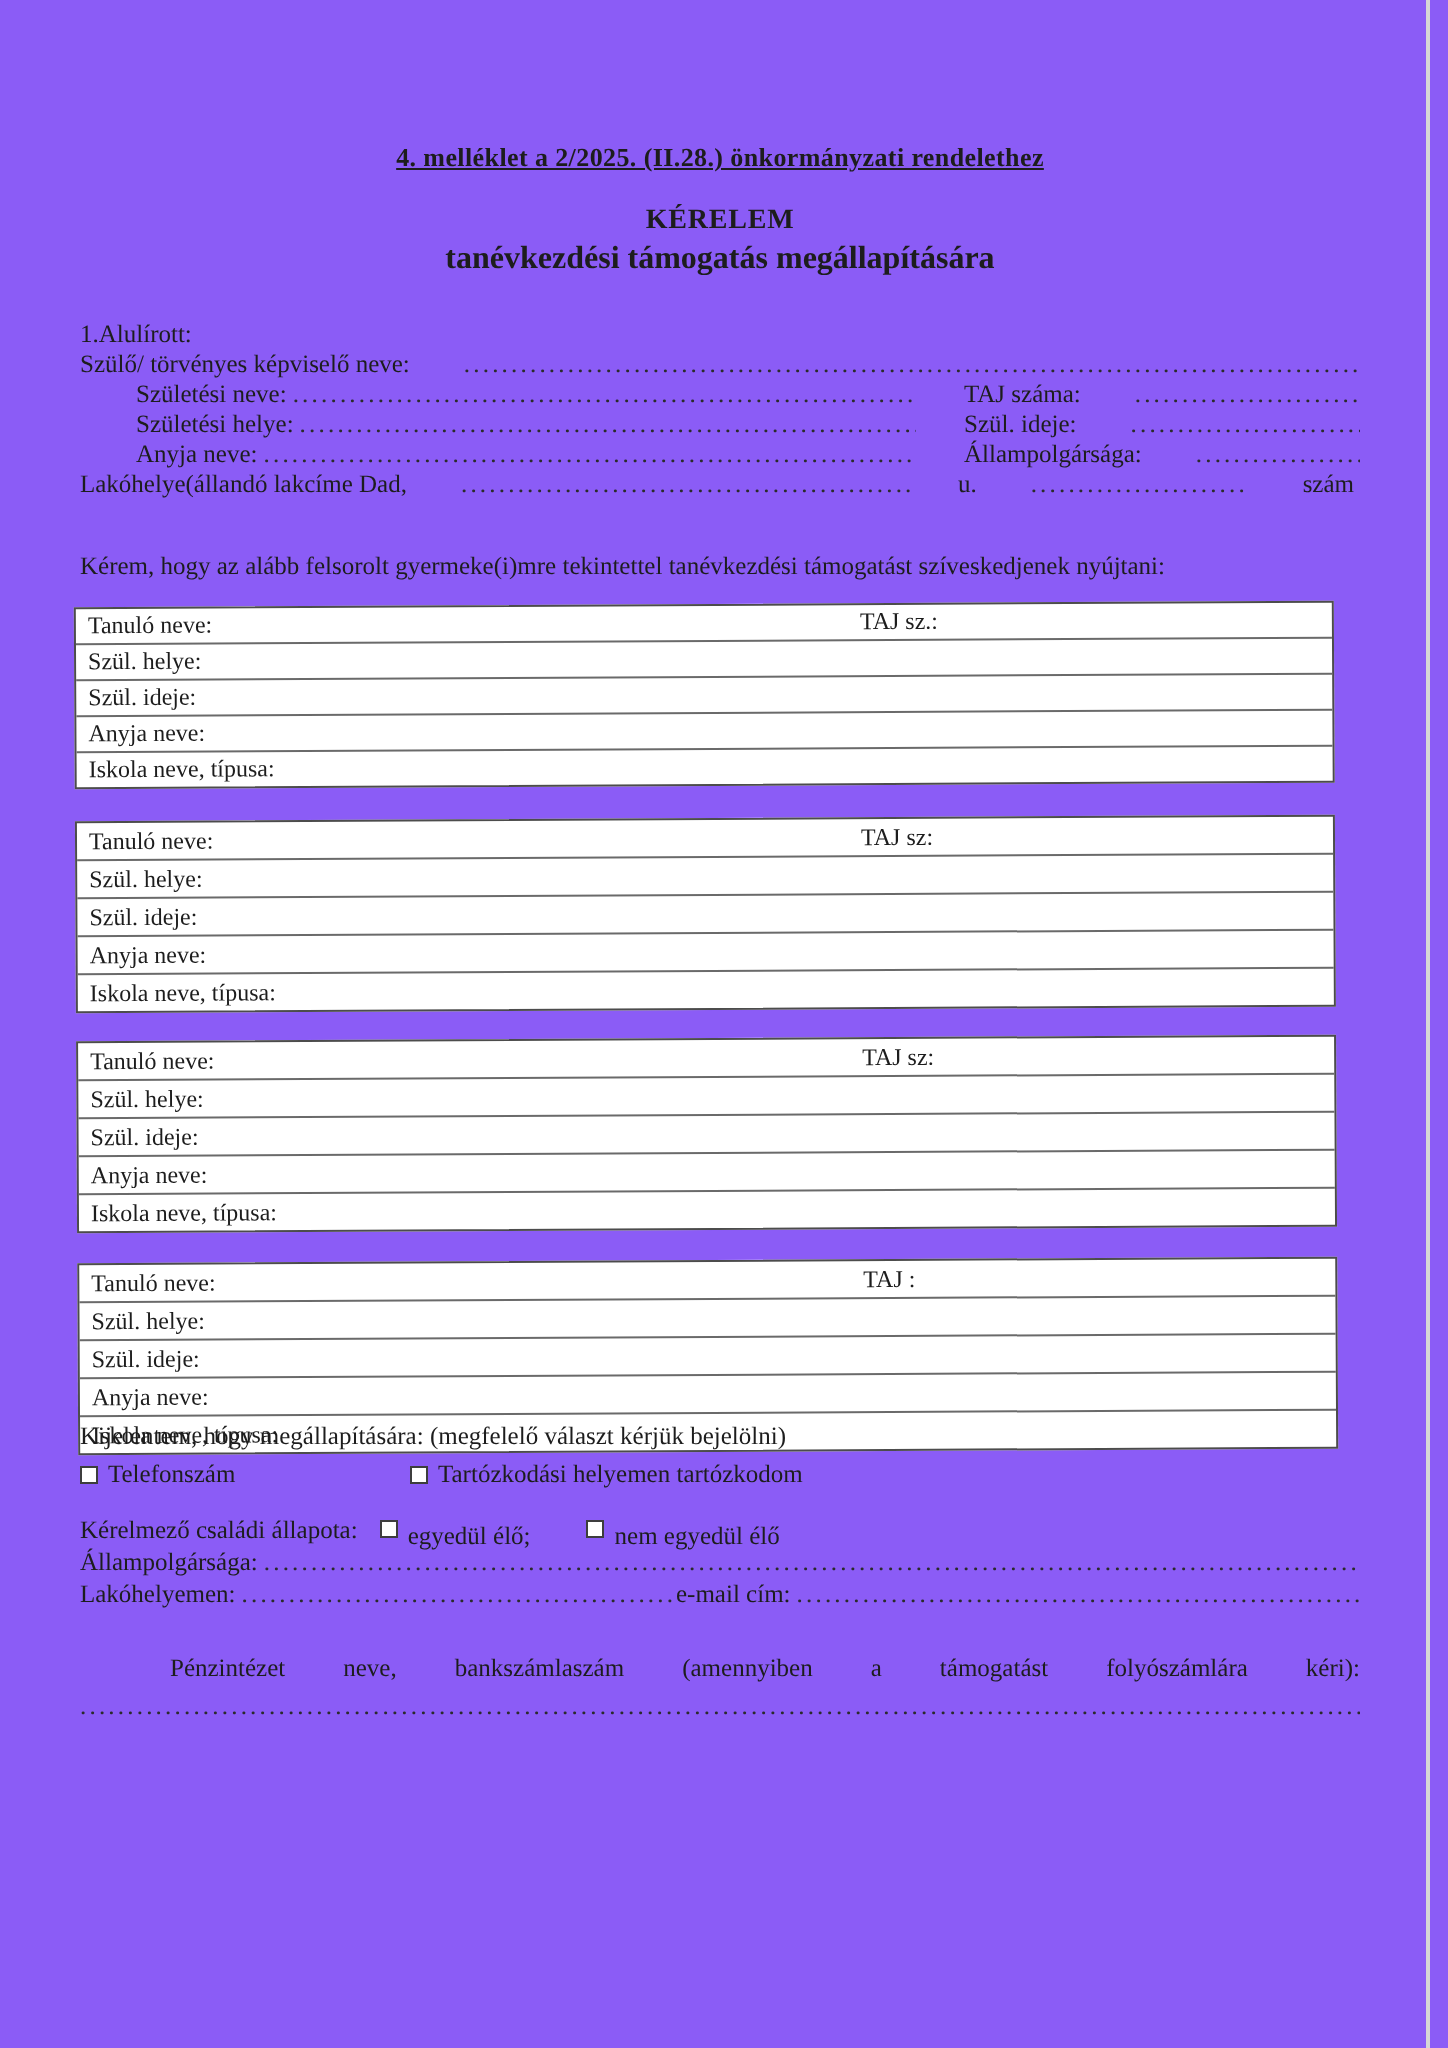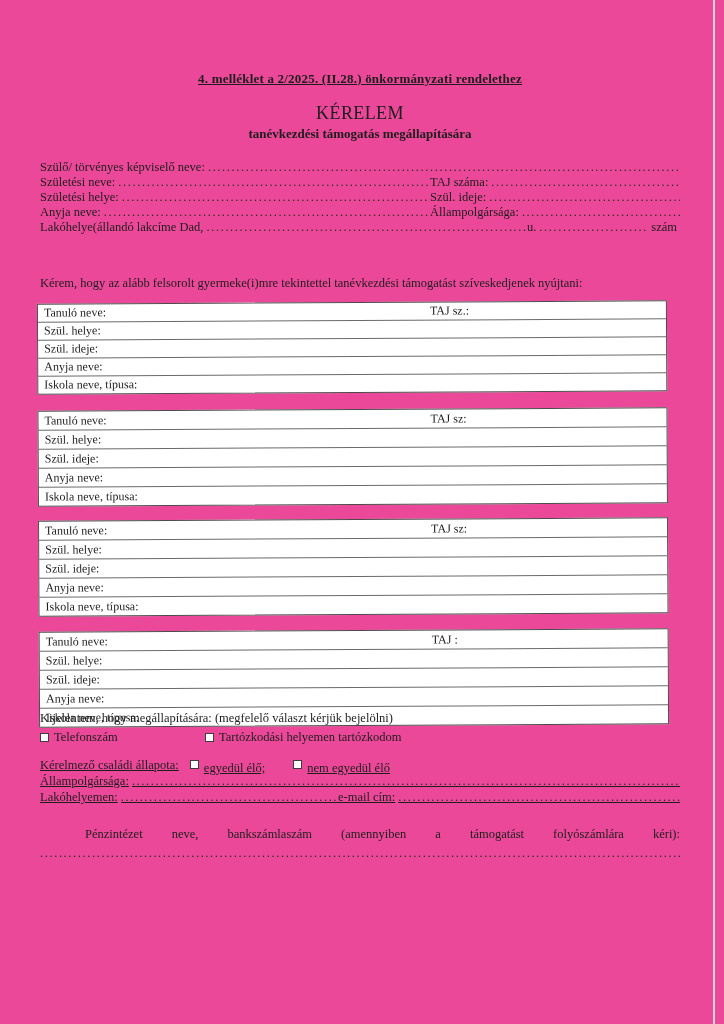--- a/index.html
+++ b/index.html
@@ -1,36 +1,36 @@
 <!DOCTYPE html>
 <html><head>
 <meta charset="utf-8">
 <style>
   html,body{margin:0;padding:0;background:#ffffff;}
   .page{
-    position:relative;width:724px;height:1024px;background:#ec4899;overflow:hidden;
+    position:relative;width:724px;height:1024px;background:#8b5cf6;overflow:hidden;
     font-family:"Liberation Serif","DejaVu Serif",serif;color:#1d1d1d;font-size:12.5px;
   }
   .edge{position:absolute;left:713px;top:0;bottom:0;width:2px;background:#d6d6d6;}
 
   
   .header{position:absolute;top:71px;left:40px;width:640px;text-align:center;}
   .appendix{font-weight:bold;text-decoration:underline;font-size:13px;letter-spacing:.2px;}
-  .title{font-weight:normal;font-size:18px;margin-top:16px;letter-spacing:.4px;}
-  .subtitle{font-weight:bold;font-size:13px;margin-top:2px;}
+  .title{font-weight:bold;font-size:14px;margin-top:16px;letter-spacing:.4px;}
+  .subtitle{font-weight:bold;font-size:16px;margin-top:2px;}
 
   
   .applicant{position:absolute;top:160px;left:40px;width:640px;}
   .heading{height:15px;line-height:15px;}
-  .line{display:flex;align-items:center;height:15px;line-height:15px;}
+  .line{display:flex;align-items:center;height:15px;line-height:15px;gap:24px;}
   .lbl{white-space:nowrap;padding-right:3px;}
   .dots{flex:1 1 0;min-width:0;overflow:hidden;white-space:nowrap;letter-spacing:1.6px;color:#2a2a2a;}
   .dots-fixed{flex:0 0 auto;overflow:hidden;white-space:nowrap;letter-spacing:1.6px;color:#2a2a2a;}
   .seg{display:flex;flex:0 0 auto;}
-  .w390{width:390px;}
+  .w390{width:390px;margin-left:28px;}
   .w298{width:298px;}
 
   .request{position:absolute;top:276px;left:40px;width:662px;line-height:15px;}
 
   
   .tables{position:absolute;top:302px;left:38px;width:630px;transform:rotate(-0.3deg);transform-origin:50% 50%;}
   .child-table{border:1px solid #4c4c4c;background:#fff;}
   .mb16{margin-bottom:16px;} .mb14{margin-bottom:14px;} .mb15{margin-bottom:15px;}
   .trow{position:relative;display:flex;height:17px;line-height:17px;border-bottom:1px solid #6a6a6a;padding-left:6px;font-size:12px;}
   .tall .trow{height:18px;line-height:18px;}
@@ -38,21 +38,21 @@
   .trow .fill{flex:1;}
   .taj{position:absolute;left:392px;top:0;white-space:nowrap;}
 
   
   .declare{position:absolute;top:711px;left:40px;width:640px;line-height:15px;}
   .options{display:flex;margin-top:4px;align-items:center;}
   .opt{display:flex;align-items:center;gap:5px;}
   .opt1w{width:165px;}
   .cb{width:7px;height:7px;border:1px solid #3d3d3d;display:inline-block;flex:none;background:#fff;}
 
-  .status{position:absolute;top:757px;left:40px;width:640px;text-decoration:underline;}
+  .status{position:absolute;top:757px;left:40px;width:640px;}
   .status .row{display:flex;align-items:baseline;height:16px;line-height:16px;}
   .status .row .opt{align-items:flex-start;height:16px;}
   .gap8{margin-left:8px;} .gap28{margin-left:28px;}
 
   
   .bank{position:absolute;top:827px;left:40px;width:640px;}
   .bank-label{text-align:justify;text-align-last:justify;line-height:15px;margin-left:45px;}
   .bank-dots{margin-top:4px;height:15px;line-height:15px;display:flex;}
 </style>
 </head>
@@ -61,20 +61,21 @@
 <div class="page">
   <div class="edge"></div>
 
   <div class="header">
     <div class="appendix">4. melléklet a 2/2025. (II.28.) önkormányzati rendelethez</div>
     <div class="title">KÉRELEM</div>
     <div class="subtitle">tanévkezdési támogatás megállapítására</div>
   </div>
 
   <div class="applicant">
+    <div class="heading">1.Alulírott:</div>
 
     <div class="line">
       <span class="lbl">Szülő/ törvényes képviselő neve:</span>
       <span class="dots">............................................................................................................................................................................................................................................................................................................................</span>
     </div>
 
     <div class="line">
       <span class="seg w390">
         <span class="lbl">Születési neve:</span>
         <span class="dots">............................................................................................................................................................................................................................................................................................................................</span>

